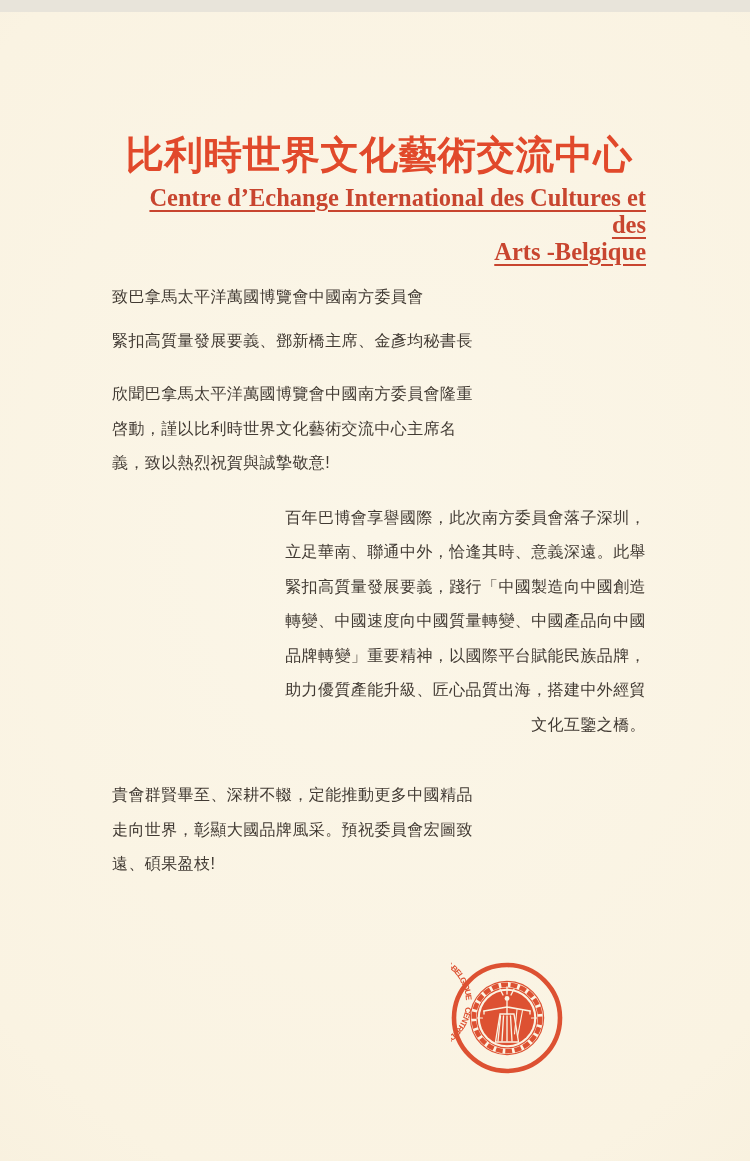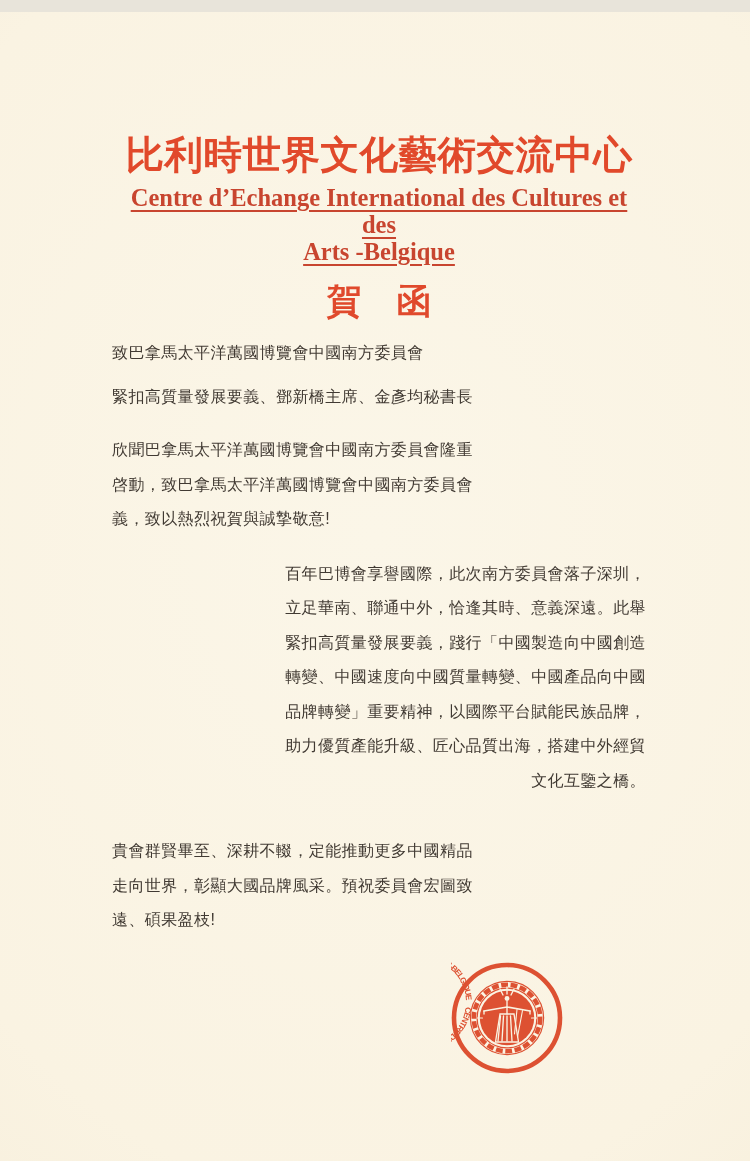--- a/index.html
+++ b/index.html
@@ -18,21 +18,21 @@
     margin:120px 0 0;
     text-align:center;
     color:#e1492b;
     font-size:38.5px;
     font-weight:bold;
     line-height:46px;
     letter-spacing:0.5px;
   }
   .org-subtitle {
     margin:6px 0 0;
-    text-align:center;
+    text-align:right;
     color:#c8452f;
     font-family:"Liberation Serif","DejaVu Serif",serif;
     font-size:24.5px;
     font-weight:bold;
     line-height:27px;
     white-space:pre-line;
     text-decoration:underline;
     text-decoration-thickness:2px;
     text-underline-offset:4px;
   }
@@ -69,28 +69,27 @@
 <body>
 
 <div class="page">
   <div class="content">
 
     <h1 class="org-title">比利時世界文化藝術交流中心</h1>
 
     <div class="org-subtitle">Centre d’Echange International des Cultures et des
 Arts -Belgique</div>
 
-    <h2 class="letter-heading">賀　函</h2>
 
     <p class="body-line recipient">致巴拿馬太平洋萬國博覽會中國南方委員會</p>
 
     <p class="body-line salutation">緊扣高質量發展要義、鄧新橋主席、金彥均秘書長</p>
 
     <p class="body-par par-0">欣聞巴拿馬太平洋萬國博覽會中國南方委員會隆重
-啓動，致巴拿馬太平洋萬國博覽會中國南方委員會
+啓動，謹以比利時世界文化藝術交流中心主席名
 義，致以熱烈祝賀與誠摯敬意!</p>
 
     <p class="body-par par-1">百年巴博會享譽國際，此次南方委員會落子深圳，
 立足華南、聯通中外，恰逢其時、意義深遠。此舉
 緊扣高質量發展要義，踐行「中國製造向中國創造
 轉變、中國速度向中國質量轉變、中國產品向中國
 品牌轉變」重要精神，以國際平台賦能民族品牌，
 助力優質產能升級、匠心品質出海，搭建中外經貿
 文化互鑒之橋。</p>
 

